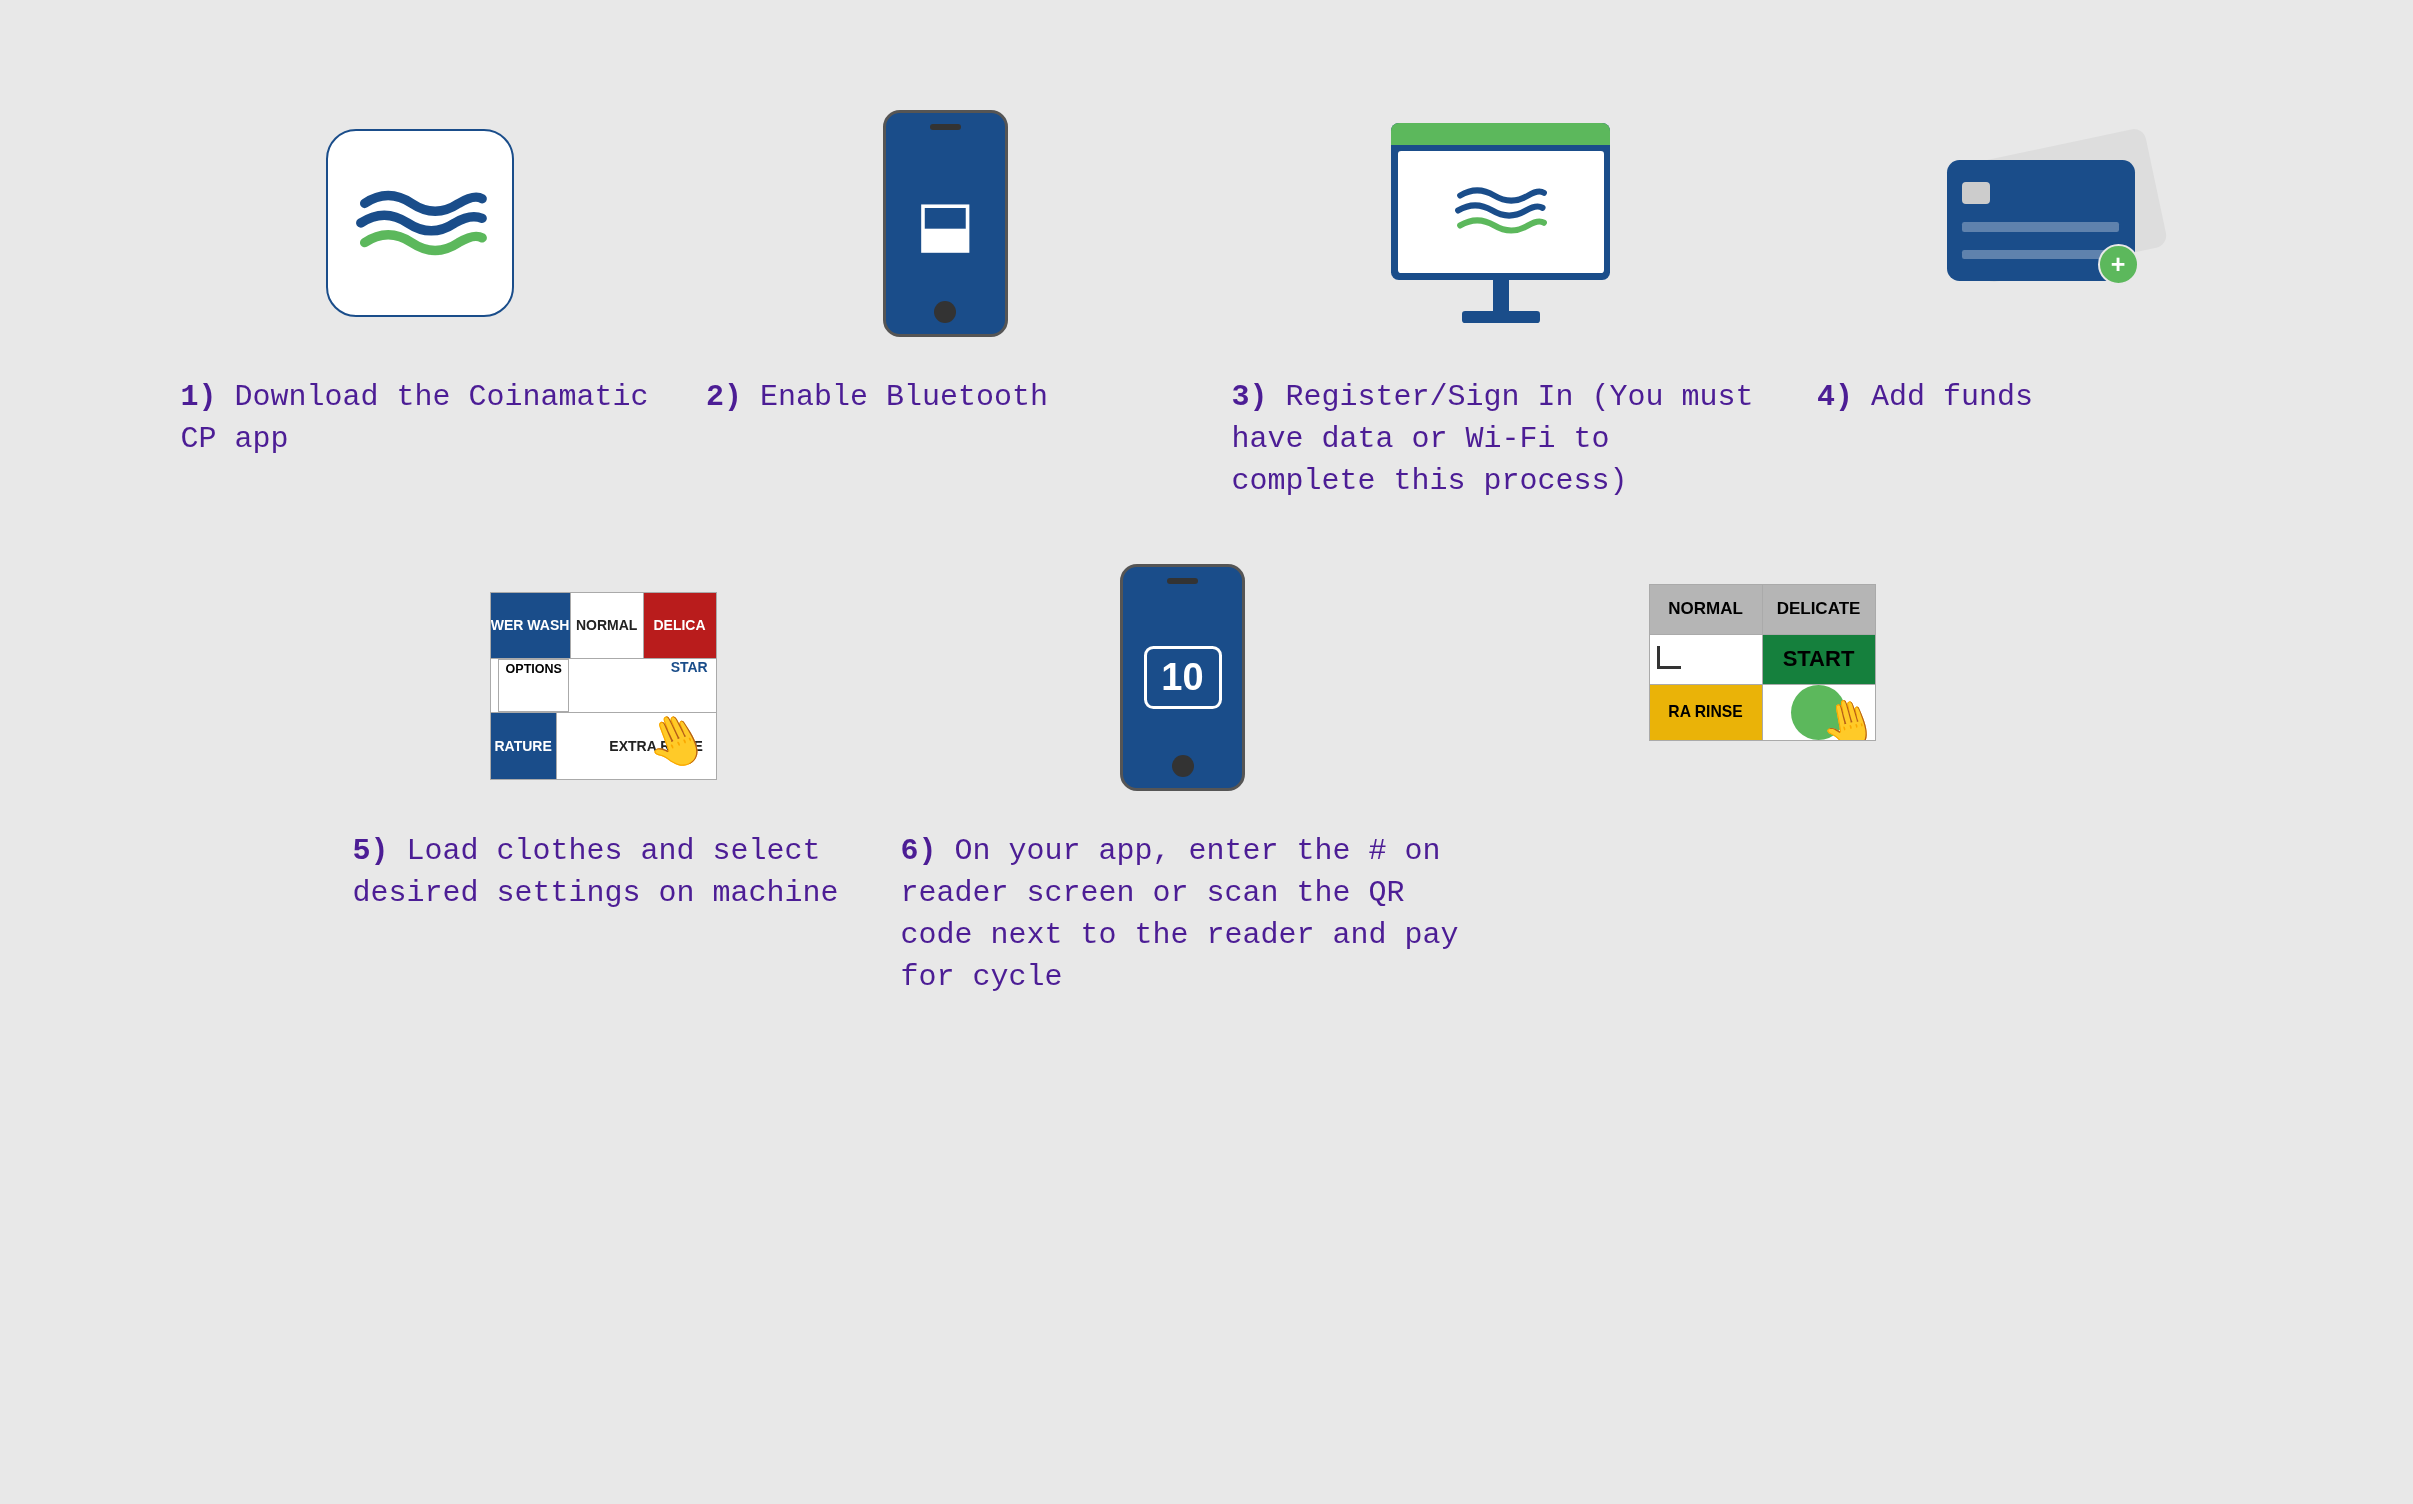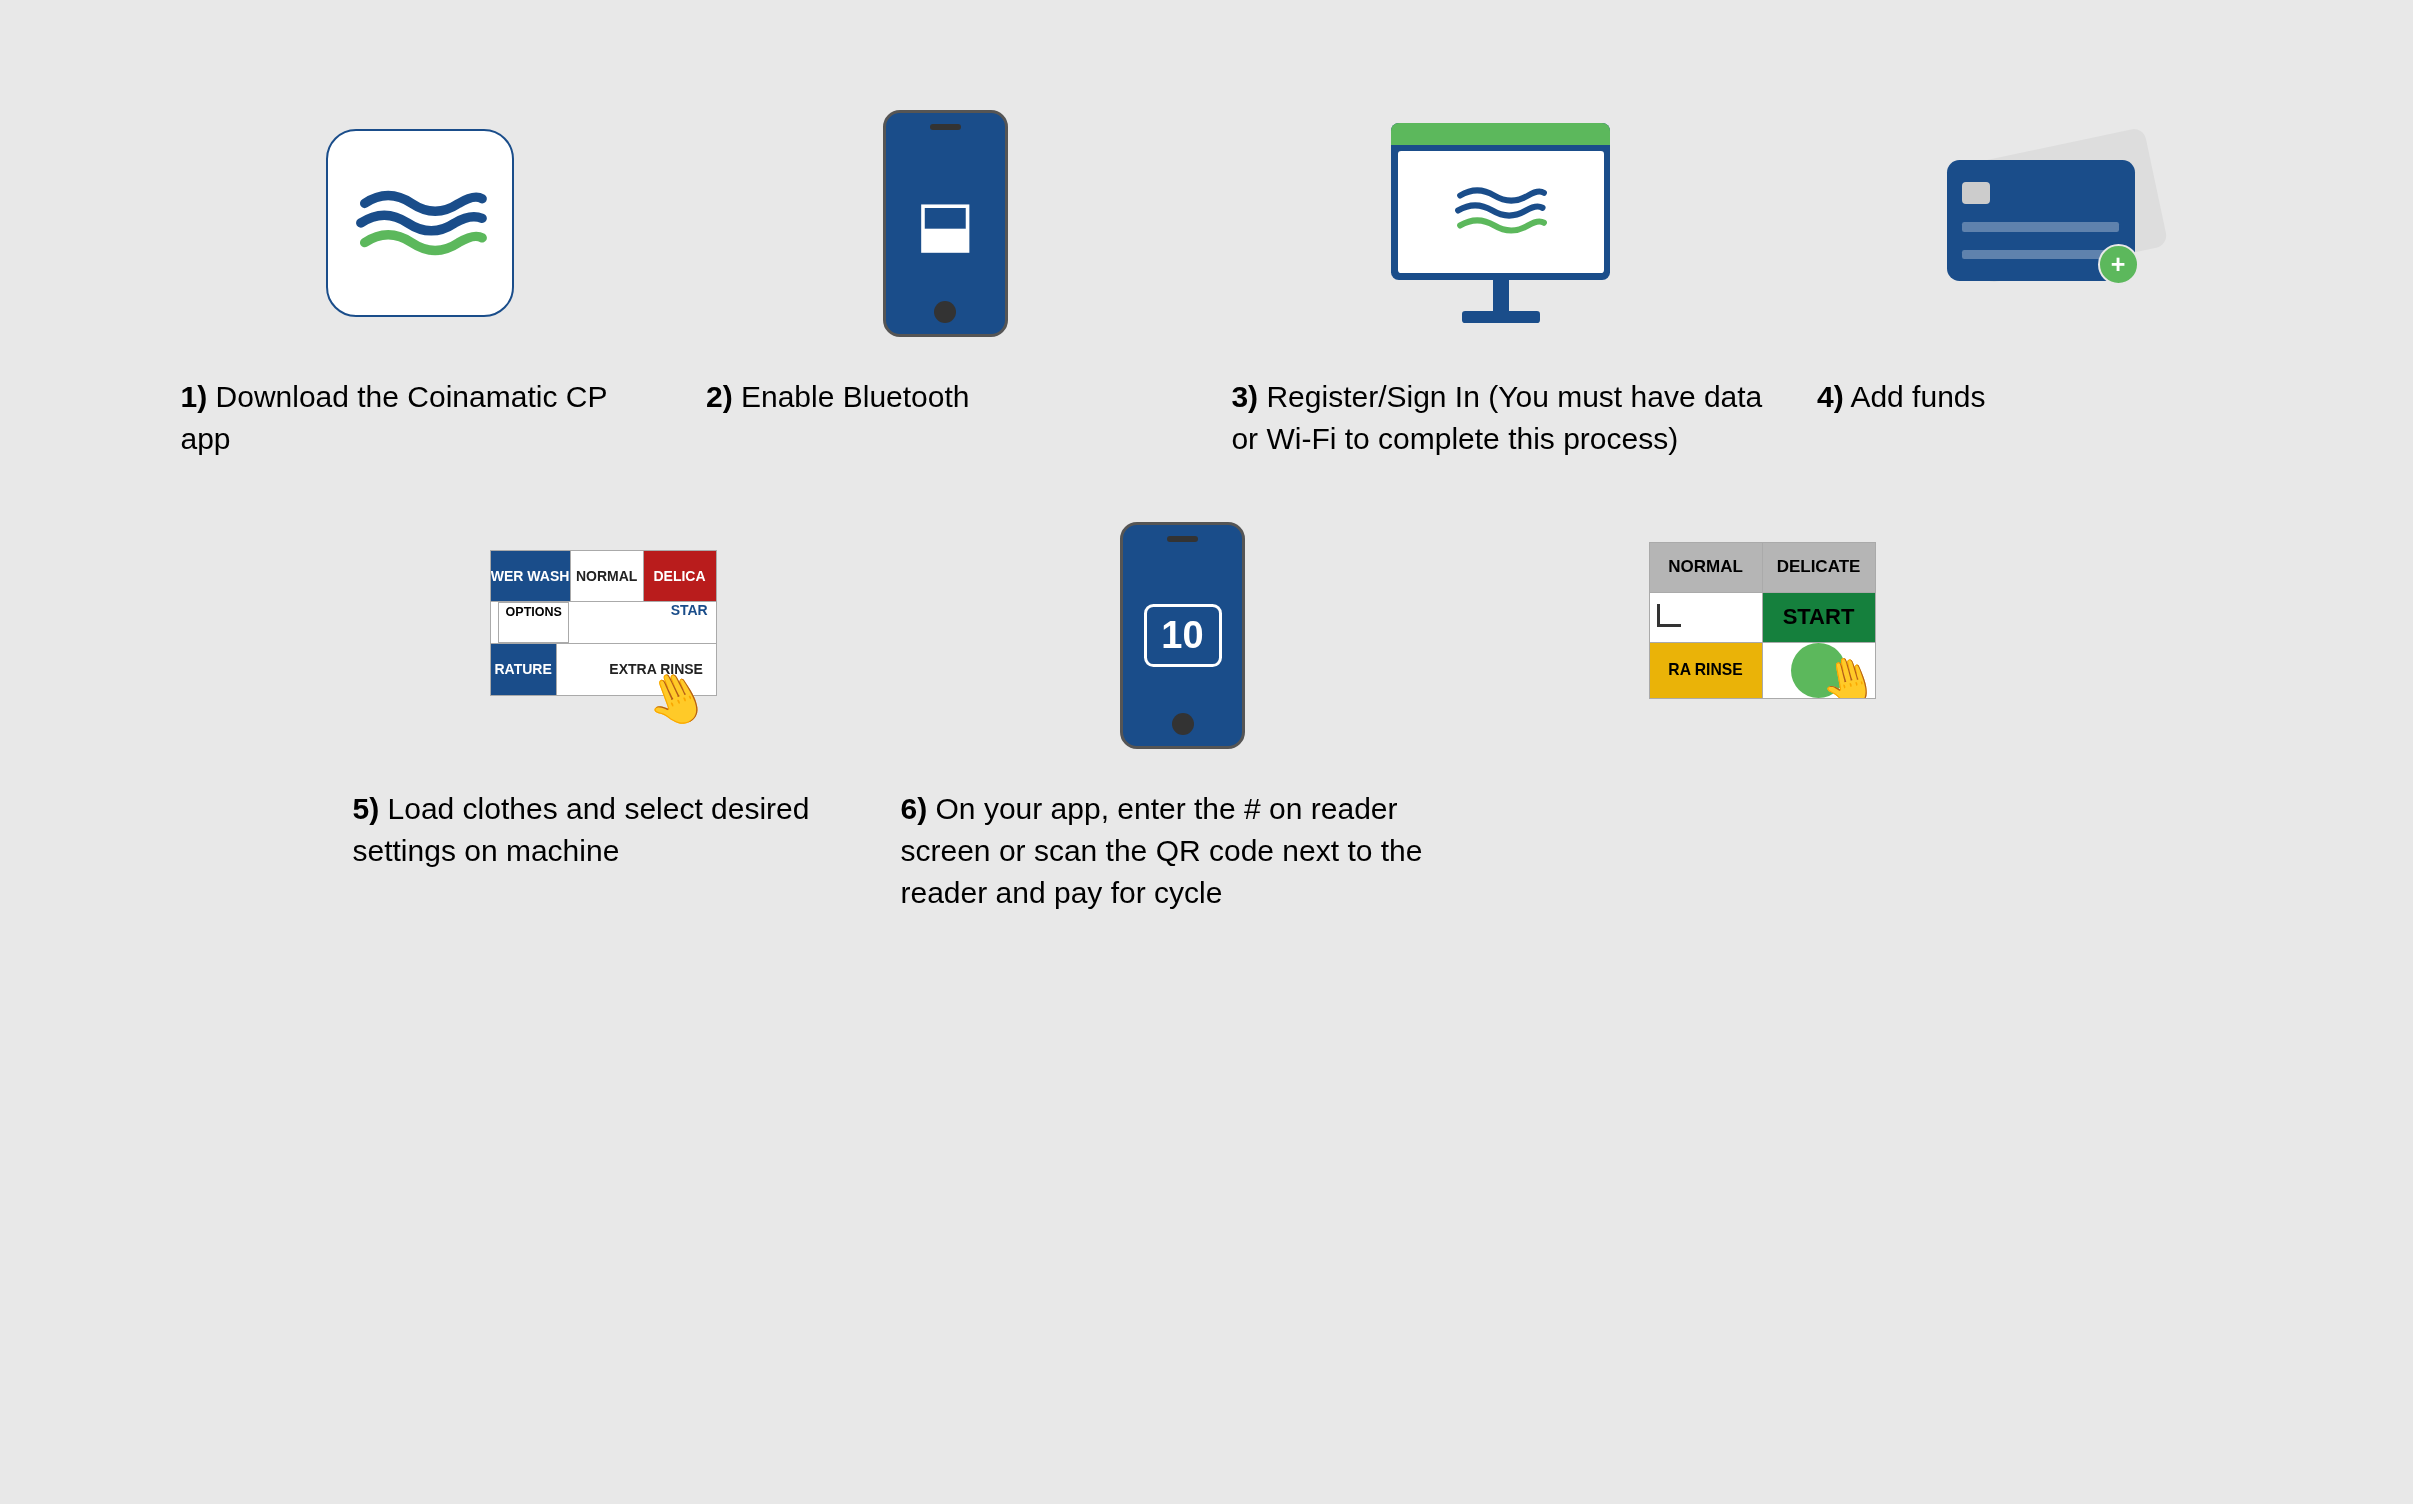--- a/index.html
+++ b/index.html
@@ -37,23 +37,24 @@
     .icon-area {
       width: 100%;
       height: 258px;
       display: flex;
       align-items: center;
       justify-content: center;
       margin-bottom: 23.5px;
     }
     .step-text {
       font-size: 30px;
-      color: #000000;
+      color: #4c1d95;
       line-height: 1.4;
       font-weight: 400;
+      font-family: Liberation Mono, monospace;
     }
 
     
     .app-icon {
       width: 188px;
       height: 188px;
       background: white;
       border-radius: 30px;
       border: 2px solid #1a4d8a;
       display: flex;
@@ -346,21 +347,21 @@
     </div>
 
   </div>
 
   <div class="row row-bottom">
 
     <div class="step">
       <div class="icon-area">
         <div class="panel-wrap">
 
-          <div style="width:227px;height:146px;background:white;border:1.6px solid #aaa;display:flex;flex-direction:column;overflow:hidden;position:relative;">
+          <div style="width:227px;height:188px;background:white;border:1.6px solid #aaa;display:flex;flex-direction:column;overflow:hidden;position:relative;">
 
             <div style="display:flex;flex:1;border-bottom:1.6px solid #aaa;">
               <div style="flex:1.1;border-right:1.6px solid #aaa;background:#1a4d8a;color:white;display:flex;align-items:center;justify-content:center;font-size:14px;font-weight:bold;">
                 <span>WER WASH</span>
               </div>
               <div style="flex:1;border-right:1.6px solid #aaa;background:white;color:#222;display:flex;align-items:center;justify-content:center;font-size:14px;font-weight:bold;">
                 <span>NORMAL</span>
               </div>
               <div style="flex:1;background:#b91c1c;color:white;display:flex;align-items:center;justify-content:center;font-size:14px;font-weight:bold;">
                 <span>DELICA</span>

